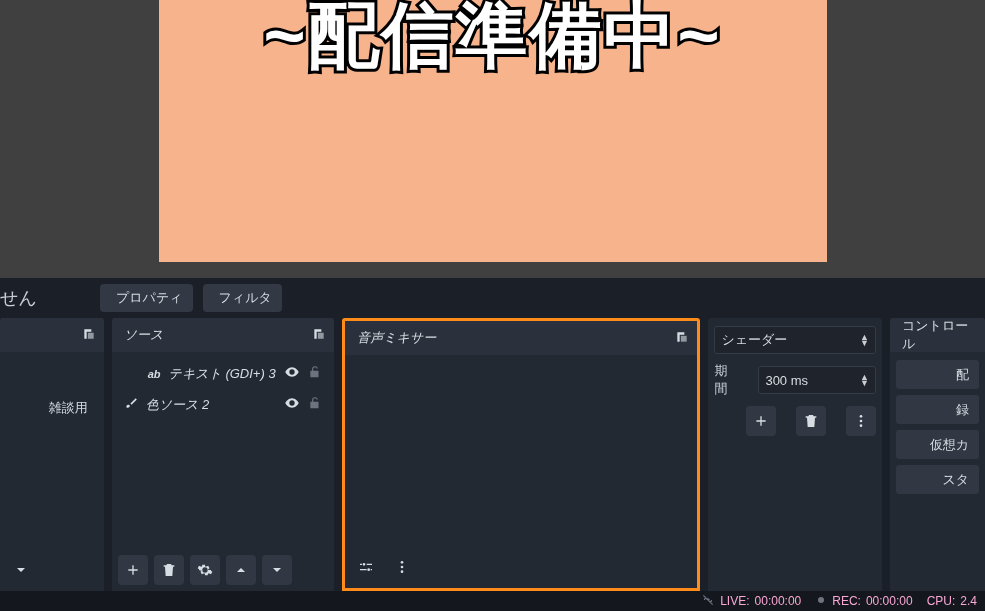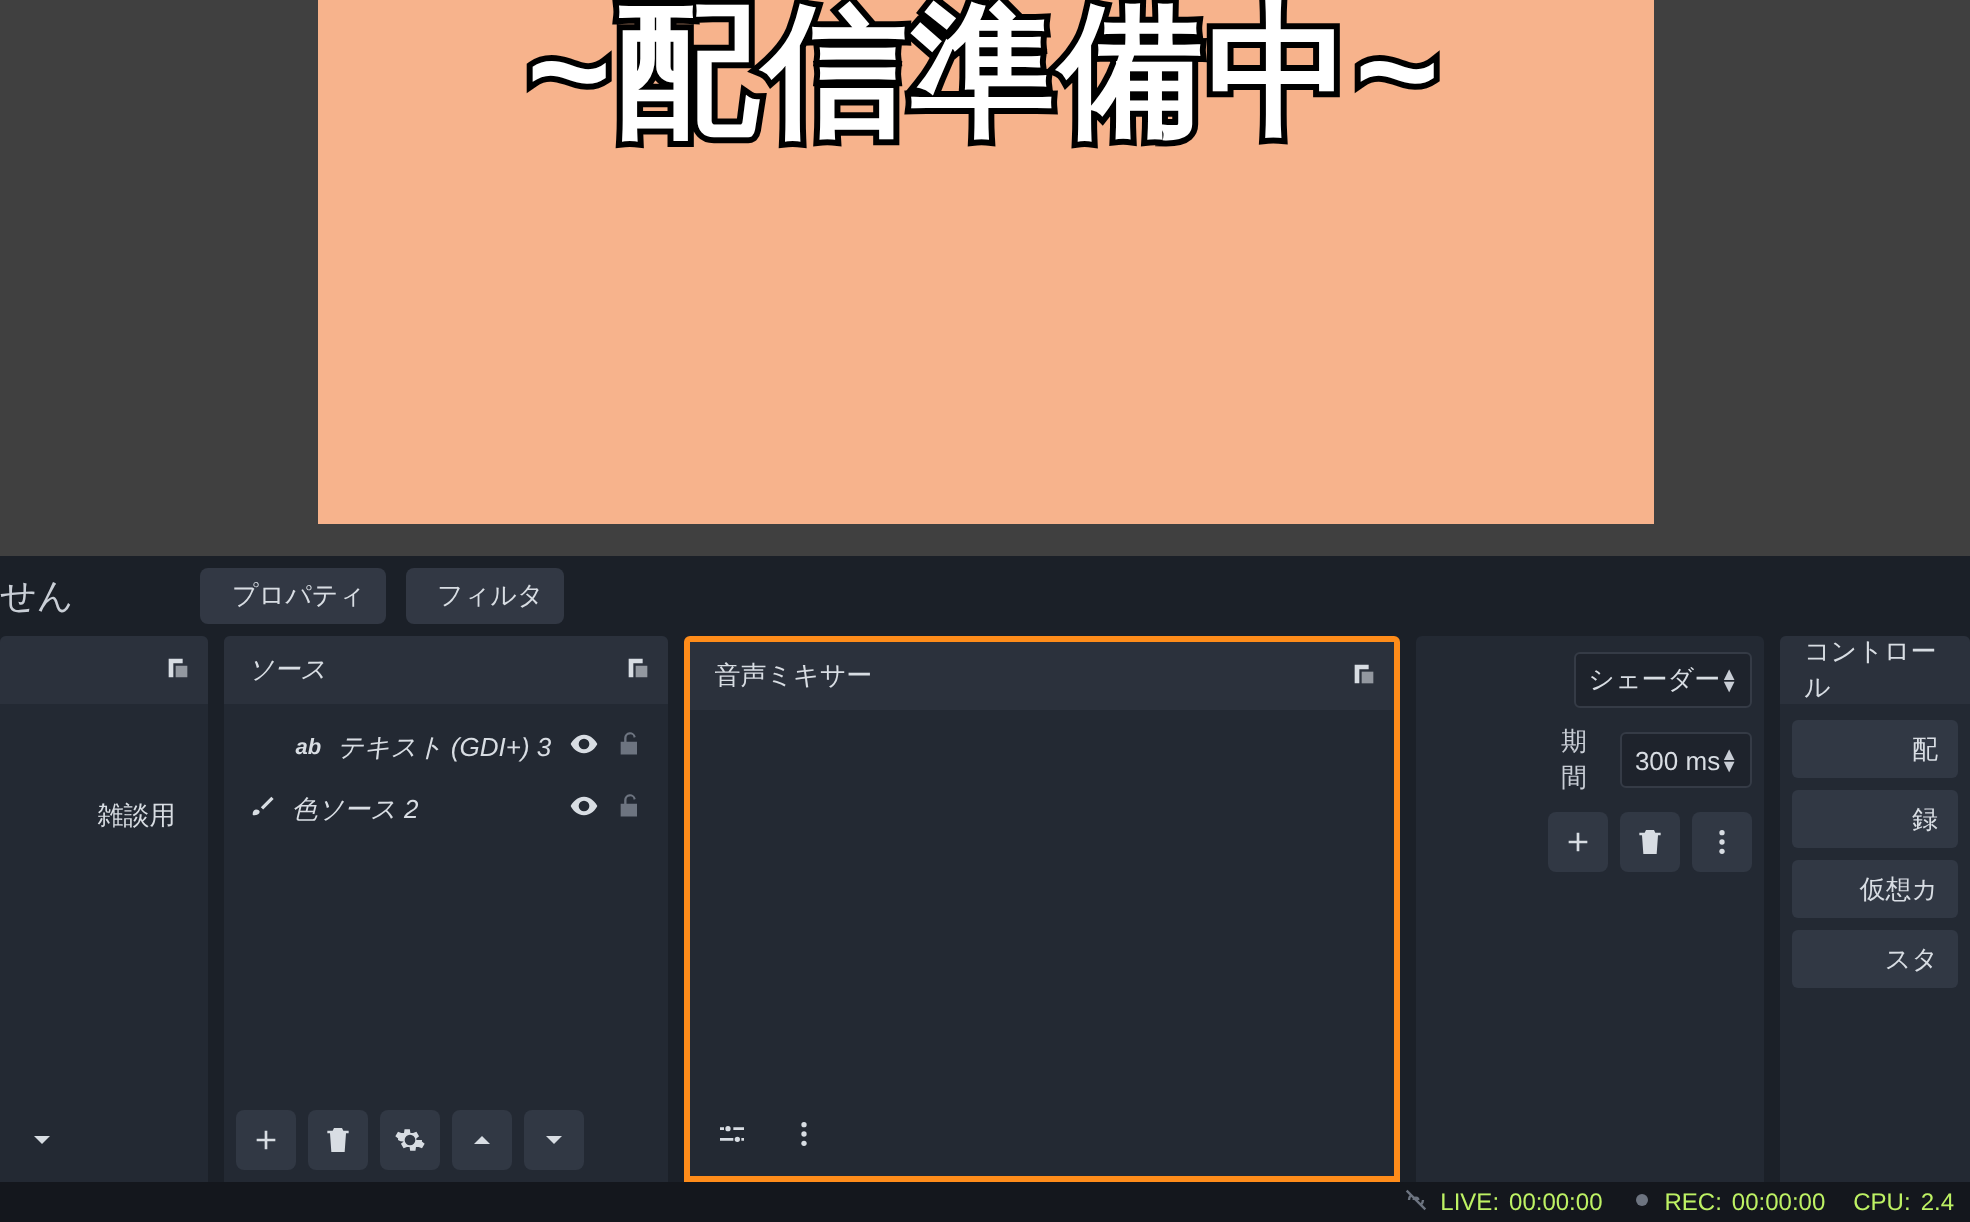--- a/index.html
+++ b/index.html
@@ -128,40 +128,40 @@
     gap: 8px;
     padding: 4px 6px;
     font-size: 13px;
     border-radius: 3px;
   }
   .source-row .label { flex: 1; }
   .source-row .vis, .source-row .lock { color: #d8dde3; }
   .source-row .lock { color: #6d7480; }
 
   
-  .mixer-dock { width: 359px; }
+  .mixer-dock { width: 359px; font-style: italic; }
   .mixer-highlight {
     border: 3px solid #ff8c1a;
   }
 
   
   .trans-dock { width: 174px; }
   .select-box, .spinner {
     display: flex;
     align-items: center;
     background: #1e232c;
     border: 1px solid #353b46;
     border-radius: 3px;
     height: 28px;
     padding: 0 6px;
     font-size: 13px;
   }
   .select-box .txt, .spinner .txt { flex: 1; }
   .spin-arrows { display:flex; flex-direction:column; gap:0; line-height:6px; font-size:9px; color:#c9ced6; }
-  .trans-row { display:flex; align-items:center; gap:6px; }
+  .trans-row { display:flex; align-items:center; gap:20px; }
   .trans-label { width: 24px; font-size: 13px; color:#c9ced6; overflow:hidden; }
 
   
   .controls-dock { flex: 1; min-width: 95px; }
   .ctrl-btn {
     background: #313844;
     border: none;
     color: #d8dde3;
     height: 29px;
     border-radius: 3px;
@@ -192,21 +192,21 @@
   
   .status-bar {
     height: 20px;
     background: #14171d;
     display: flex;
     align-items: center;
     justify-content: flex-end;
     gap: 14px;
     padding: 0 8px;
     font-size: 12px;
-    color: #bef264;
+    color: #f9a8d4;
   }
   .status-item { display:inline-flex; align-items:center; gap:5px; }
 
   
   svg { fill: currentColor; }
 </style>
 </head>
 <body>
 
 <div class="preview-wrap">
@@ -354,21 +354,21 @@
         <svg viewBox="0 0 24 24">
             <circle cx="12" cy="5" r="2"></circle>
             <circle cx="12" cy="12" r="2"></circle>
             <circle cx="12" cy="19" r="2"></circle>
           </svg>
       </button>
     </div>
   </div>
 
   <div class="dock trans-dock">
-    <div class="dock-body" style="gap:8px;align-items:flex-end;">
+    <div class="dock-body" style="gap:8px;">
       <div class="select-box">
         <span class="txt">シェーダー</span>
         <span class="spin-arrows">
           <span>▲</span>
             <span>▼</span>
         </span>
       </div>
       <div class="trans-row">
         <span class="trans-label">期間</span>
         <div class="spinner" style="flex:1">

